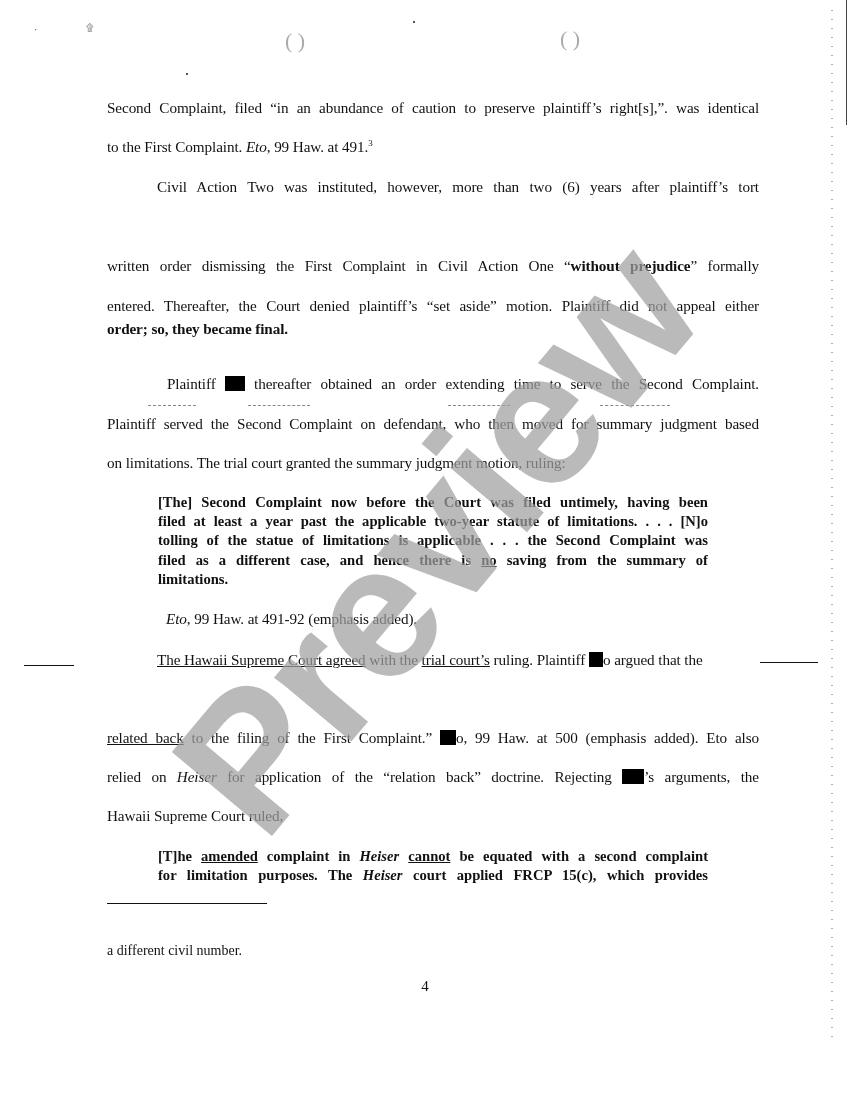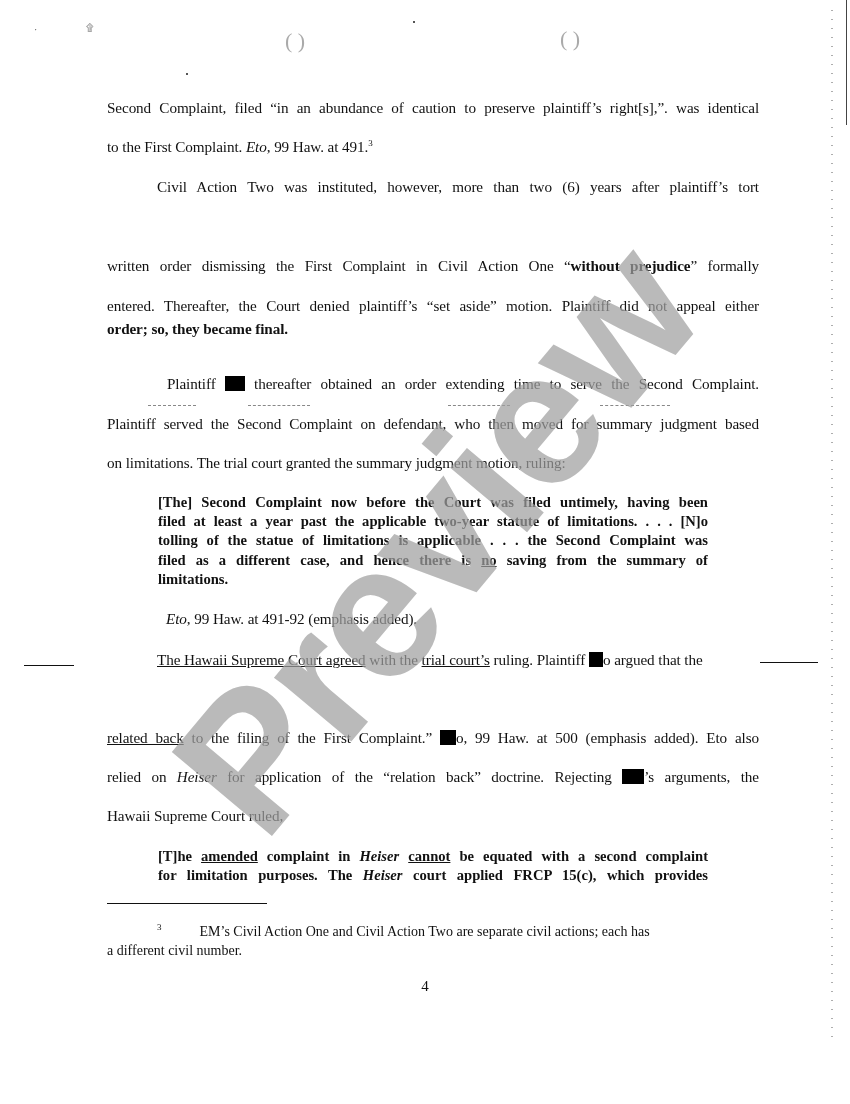--- a/index.html
+++ b/index.html
@@ -117,21 +117,18 @@
   <div>
     <div class="quote-line justify" style="top:847px;">
       <span>[T]he </span><span class="u">amended</span><span> complaint in </span><i>Heiser</i><span> </span><span class="u">cannot</span><span> be equated with a second complaint</span>
     </div>
     <div class="quote-line justify" style="top:866px;">
       <span>for limitation purposes. The </span><i>Heiser</i><span> court applied FRCP 15(c), which provides</span>
     </div>
   </div>
 
   <div class="footnote-rule"></div>
-  <div class="footnote" style="top:922px;padding-left:50px;box-sizing:border-box;">
-    <sup>3</sup><span style="display:inline-block;width:38px;"></span><span>EM’s Civil Action One and Civil Action Two are separate civil actions; each has</span>
-  </div>
   <div class="footnote" style="top:941px;">a different civil number.</div>
 
   <div class="page-number">4</div>
 
   <div class="watermark">Preview</div>
 </div>
 
 </body></html>

